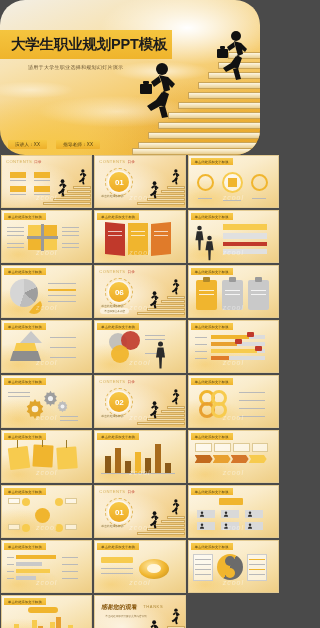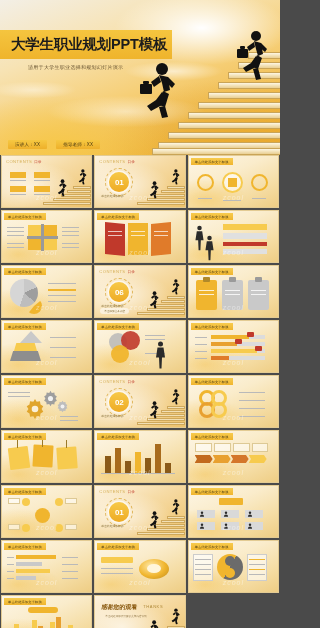--- a/index.html
+++ b/index.html
@@ -6,27 +6,28 @@
   html,body { width:280px; height:628px; overflow:hidden; }
   body {
     font-family: "Liberation Sans", sans-serif;
     background:#4a4a4a;
     position:relative;
   }
 
   
   .hero {
     position:relative;
-    width:280px; height:155px;
+    width:260px; height:155px;
     overflow:hidden;
     background:
       radial-gradient(ellipse 180px 80px at 20% 95%, #f7c84a 0%, rgba(247,200,74,0) 65%),
       radial-gradient(ellipse 140px 60px at 72% 18%, #ffffff 0%, rgba(255,255,255,0) 62%),
       radial-gradient(ellipse 200px 110px at 85% 100%, #e8a92e 0%, rgba(232,169,46,0) 70%),
       linear-gradient(160deg,#f3efe6 0%,#f7e3b4 28%,#f6cf77 55%,#efb94a 78%,#e9a72c 100%);
+    border-radius: 25px;
   }
   .hero-clouds{
     position:absolute; inset:0;
     background:
       radial-gradient(ellipse 90px 18px at 30% 30%, rgba(255,255,255,.75), rgba(255,255,255,0) 70%),
       radial-gradient(ellipse 70px 14px at 62% 46%, rgba(255,255,255,.6), rgba(255,255,255,0) 70%),
       radial-gradient(ellipse 110px 22px at 45% 72%, rgba(255,255,255,.5), rgba(255,255,255,0) 72%),
       radial-gradient(ellipse 60px 12px at 12% 58%, rgba(255,255,255,.45), rgba(255,255,255,0) 72%);
     pointer-events:none;
   }

